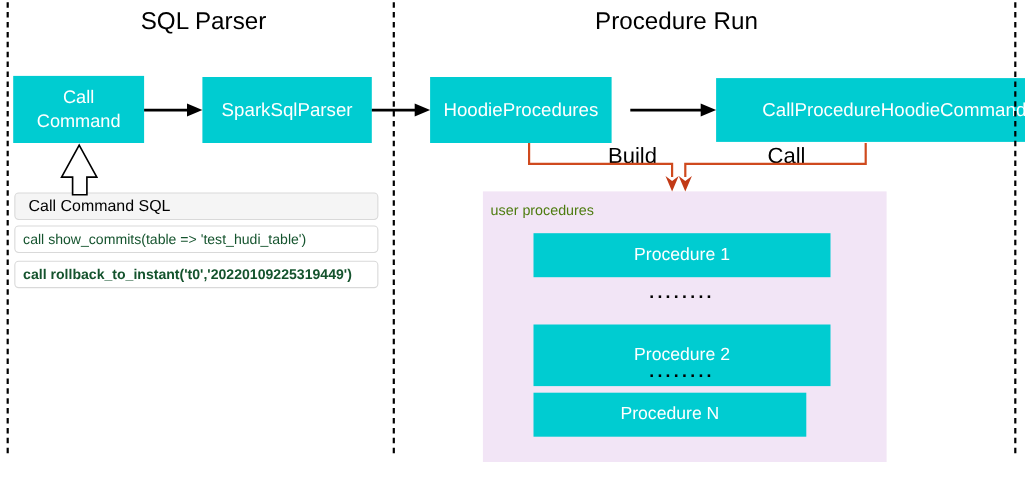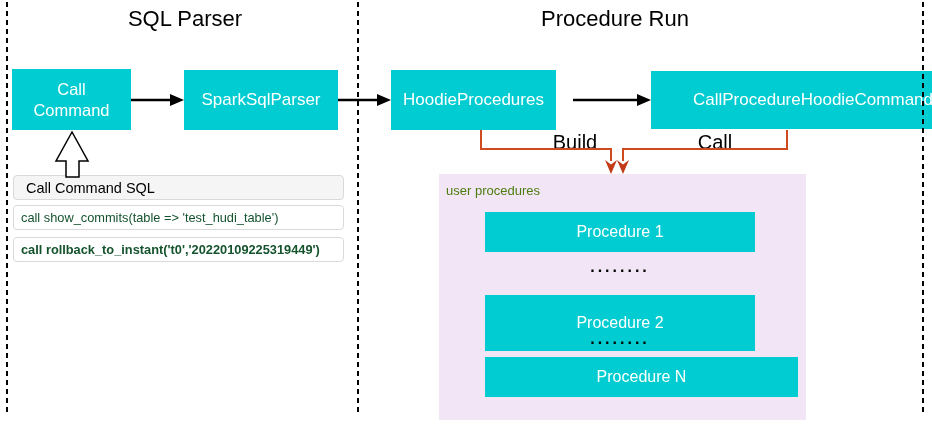--- a/index.html
+++ b/index.html
@@ -70,21 +70,21 @@
   <div class="abs container-label" style="left:446px;top:183px;">user procedures</div>
 
   <div class="abs proc-box" style="left:485px;top:212px;width:270px;height:40px;">Procedure 1</div>
 
   <div class="abs dots" style="left:560px;top:259px;width:120px;">........</div>
 
   <div class="abs proc-box" style="left:485px;top:283px;width:270px;height:56px;margin-top:12px;">Procedure 2</div>
 
   <div class="abs dots" style="left:560px;top:331px;width:120px;">........</div>
 
-  <div class="abs proc-box" style="left:485px;top:357px;width:313px;height:40px;">Procedure N</div>
+  <div class="abs proc-box" style="left:485px;top:357px;width:248px;height:40px;">Procedure N</div>
 
   <svg width="932" height="443" viewBox="0 0 932 443">
 
     <line x1="7" y1="2" x2="7" y2="413" stroke="#000" stroke-width="2" stroke-dasharray="5,4"></line>
     <line x1="358" y1="2" x2="358" y2="413" stroke="#000" stroke-width="2" stroke-dasharray="5,4"></line>
     <line x1="923" y1="2" x2="923" y2="413" stroke="#000" stroke-width="2" stroke-dasharray="5,4"></line>
 
     <line x1="131" y1="100" x2="171" y2="100" stroke="#000" stroke-width="2.5"></line>
     <polygon points="184,100 170,94 170,106" fill="#000"></polygon>
 

